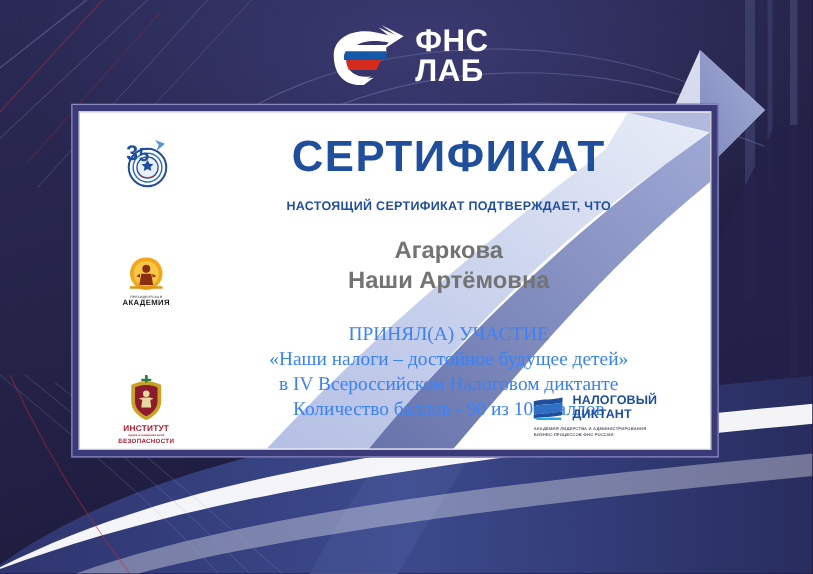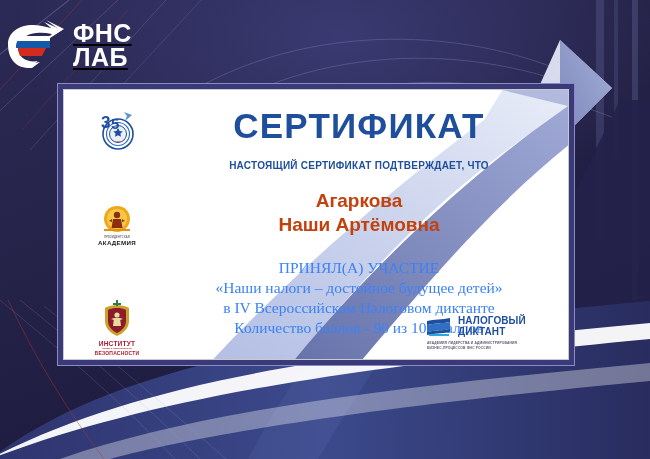--- a/index.html
+++ b/index.html
@@ -26,23 +26,23 @@
   .bg-svg { position: absolute; inset: 0; width: 650px; height: 459px; }
 
   
   #header-logo {
     position: absolute;
     left: 0; right: 0;
     top: 14px;
     height: 62px;
     display: flex;
     align-items: center;
+    justify-content: center;
     gap: 9px;
     z-index: 7;
-    text-decoration: underline;
   }
   #header-logo .mark { width: 64px; height: 58px; flex: none; }
   #header-logo .wordmark {
     color: #ffffff;
     font-weight: 700;
     font-size: 25px;
     line-height: 0.98;
     letter-spacing: 0.4px;
     text-align: left;
   }
@@ -118,21 +118,21 @@
     margin-top: 17px;
     font-size: 10px;
     font-weight: 700;
     color: #1f4e9c;
     letter-spacing: 0.25px;
   }
   #recipient-name {
     margin-top: 18px;
     font-size: 19px;
     font-weight: 700;
-    color: #c2410c;
+    color: #737373;
     line-height: 1.28;
   }
   #recipient-name .line { display: block; }
 
   #cert-paragraph {
     margin-top: 20px;
     font-family: "Liberation Serif", serif;
     font-size: 15.5px;
     color: #3b82f6;
     line-height: 1.3;

